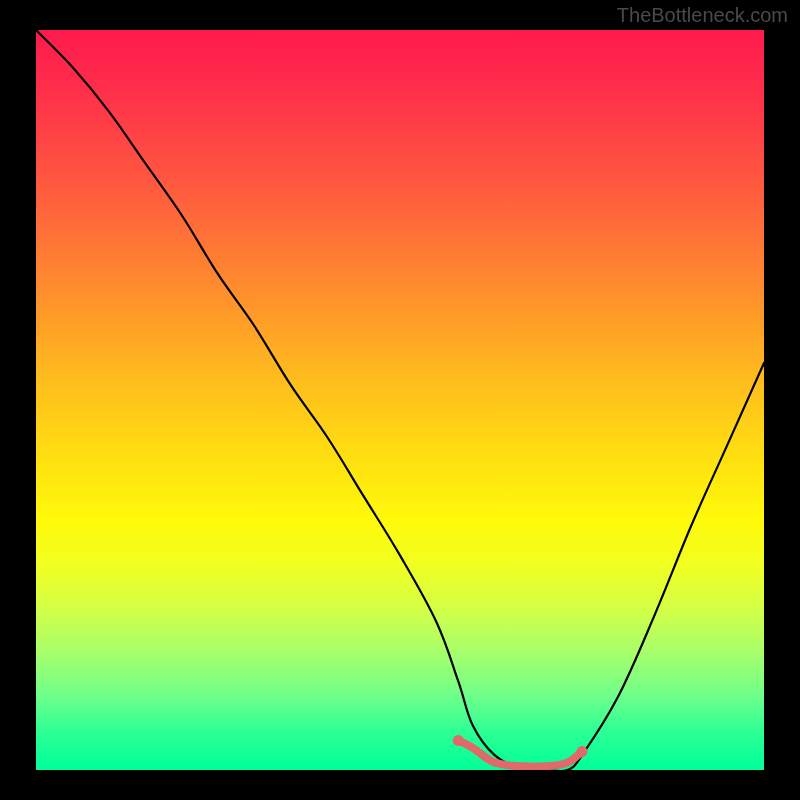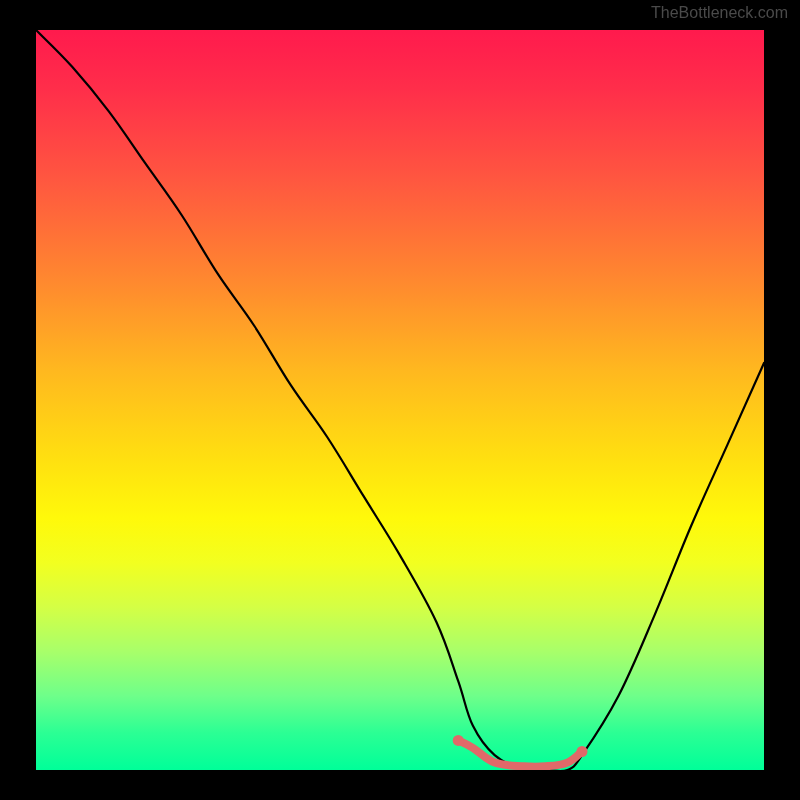--- a/index.html
+++ b/index.html
@@ -9,21 +9,21 @@
     background: #000;
     position: relative;
     font-family: Arial, sans-serif;
     overflow: hidden;
   }
   .watermark {
     position: absolute;
     top: 4px;
     right: 12px;
     color: #4a4a4a;
-    font-size: 16px;
+    font-size: 20px;
     font-weight: 500;
     z-index: 5;
     margin-left: 43px;
   }
   .plot-area {
     position: absolute;
     left: 36px;
     top: 30px;
     width: 728px;
     height: 740px;

